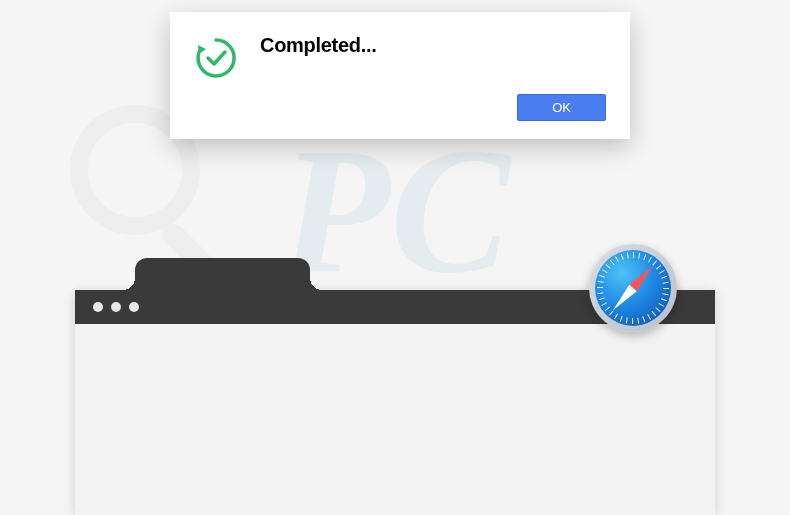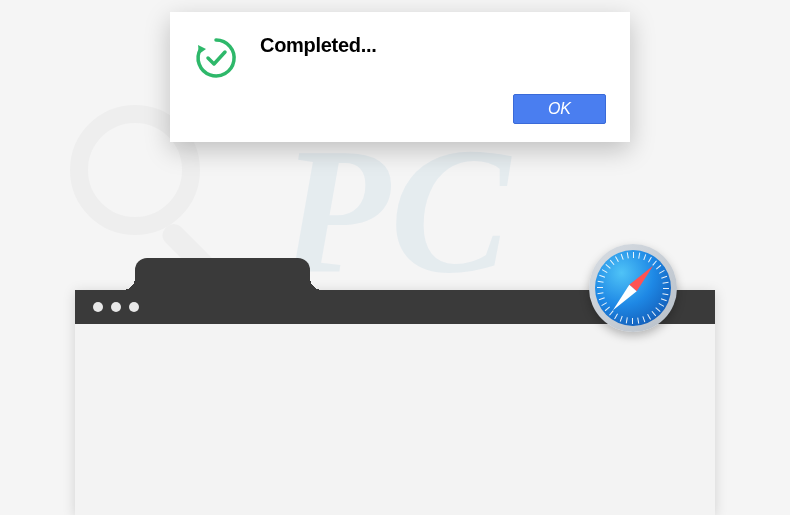--- a/index.html
+++ b/index.html
@@ -248,25 +248,24 @@
       display: flex;
       justify-content: flex-end;
       margin-top: 14px;
     }
     
     .ok-button {
       background: #4a7ef0;
       color: #fff;
       border: none;
       padding: 5px 34px;
-      font-size: 16px;
+      font-size: 13px;
       cursor: pointer;
       border: 1px solid #3a6ad8;
       border-radius: 2px;
-      font-style: italic;
     }
   </style>
 </head>
 <body>
 
 <div class="watermark">
   <div class="watermark-glass"></div>
   <div class="watermark-handle"></div>
   <div class="watermark-logo">PC</div>
   <div class="watermark-text">risk.com</div>

